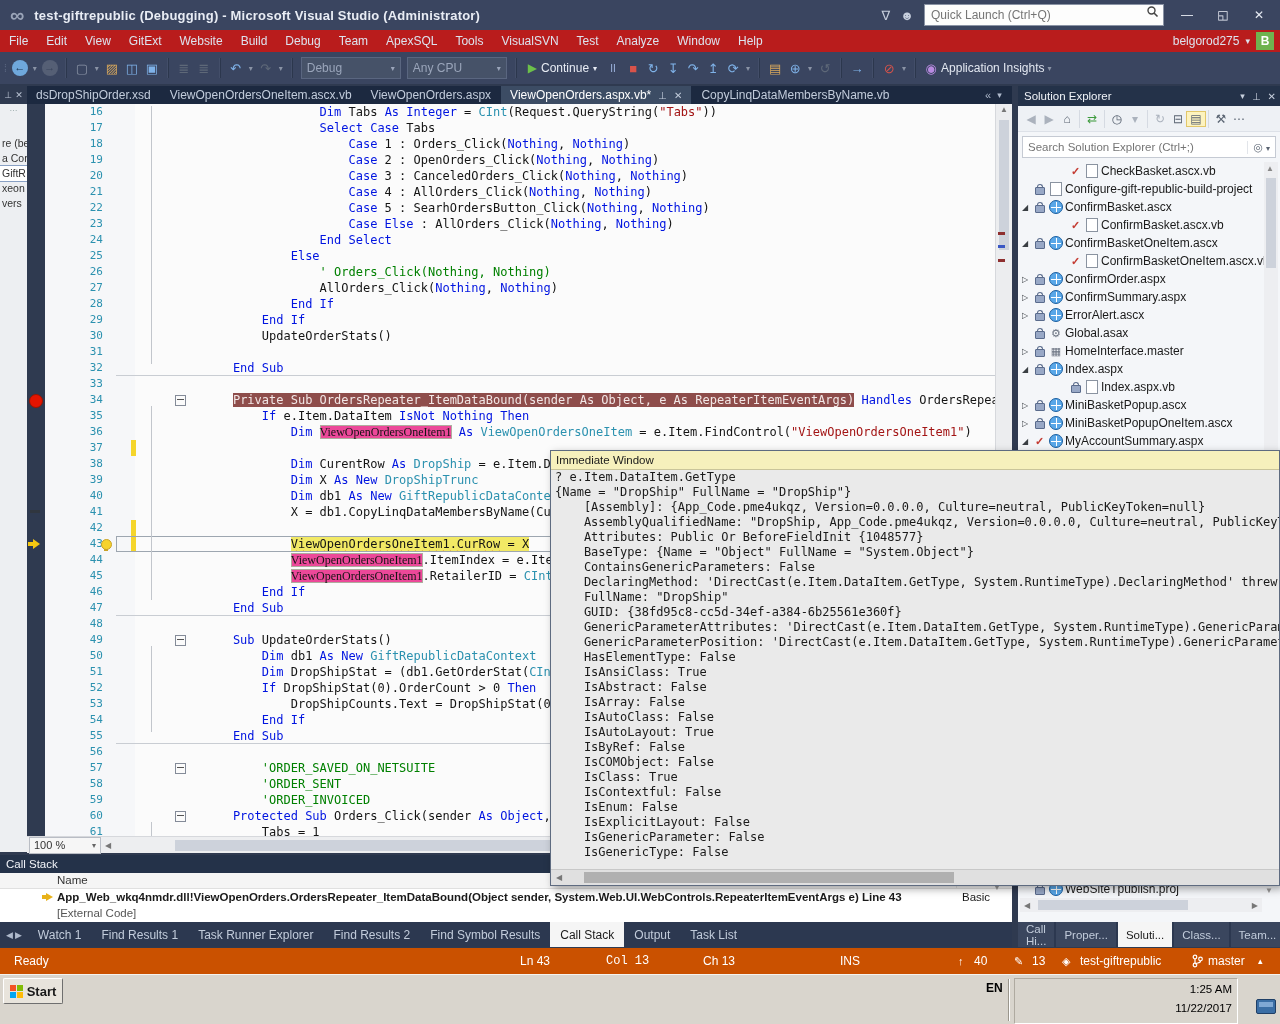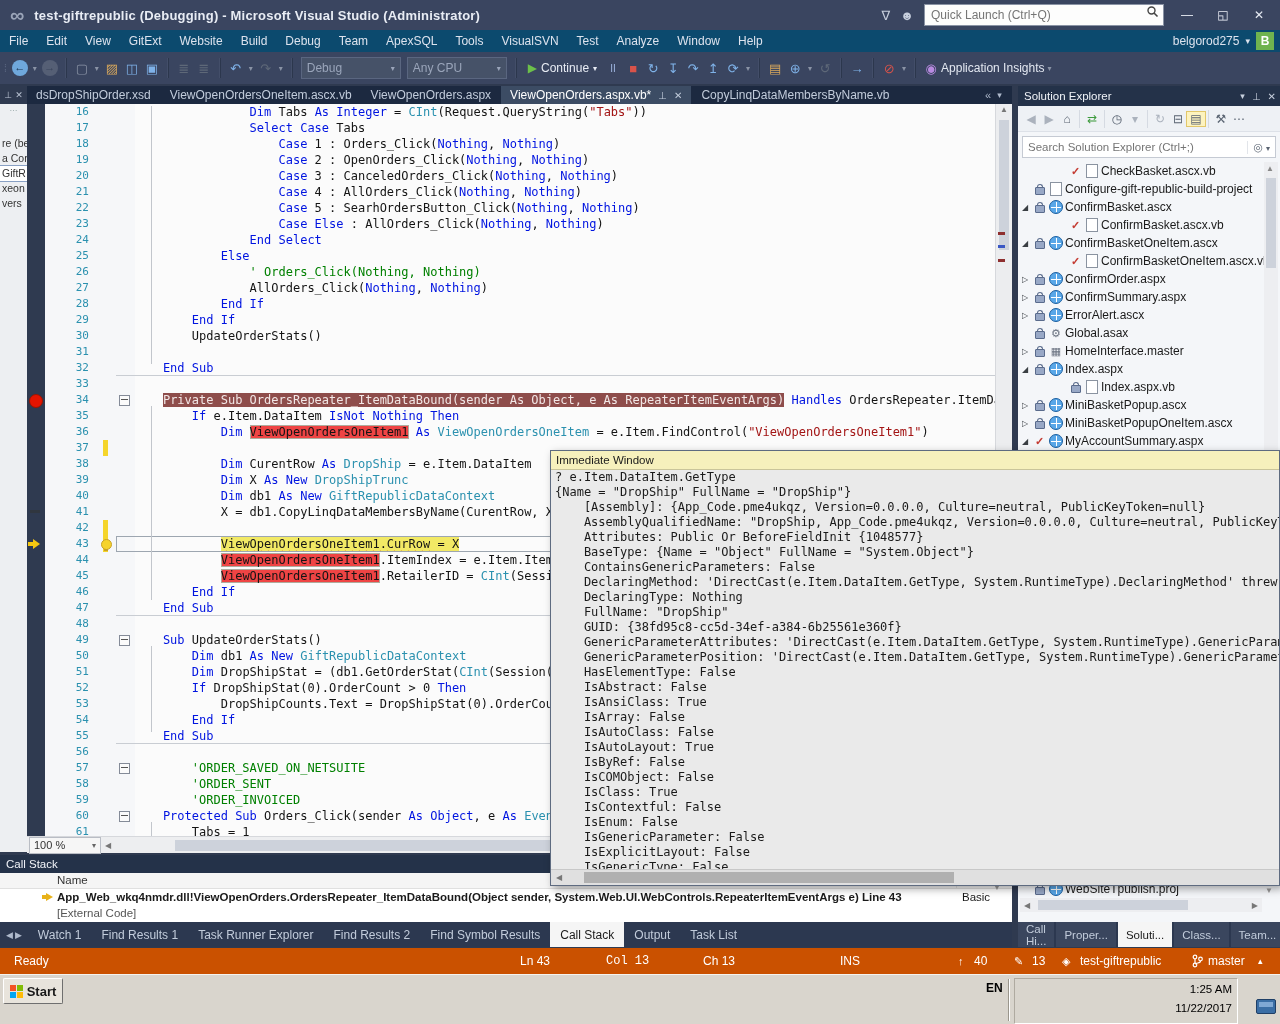--- a/index.html
+++ b/index.html
@@ -9,21 +9,21 @@
 
   
   #titlebar{left:0;top:0;width:1280px;height:30px;background:#3A4560;color:#E8ECF4;display:flex;align-items:center;}
   #vslogo{font-size:20px;font-weight:bold;color:#9AA4B8;margin:0 10px 0 10px;}
   #wtitle{font-size:13px;font-weight:bold;letter-spacing:.2px;}
   #tbright{margin-left:auto;display:flex;align-items:center;gap:10px;padding-right:8px;}
   .tbico{color:#C7CFDD;font-size:13px;}
   #qlaunch{width:238px;height:20px;background:#FDFDFD;border:1px solid #8A93A5;display:flex;}
   #qlaunch input{flex:1;border:none;outline:none;background:transparent;font-size:12px;color:#777;padding:0 6px;font-family:"Liberation Sans",sans-serif;}
   .winbtn{width:26px;text-align:center;color:#E8ECF4;font-size:12px;}
-  #menubar{left:0;top:30px;width:1280px;height:22px;background:#0c4a6e;color:#DDE3EE;display:flex;align-items:center;font-size:12px;}
+  #menubar{left:0;top:30px;width:1280px;height:22px;background:#b91c1c;color:#DDE3EE;display:flex;align-items:center;font-size:12px;}
   .mitem{padding:0 9px;line-height:22px;}
   #menuright{margin-left:auto;display:flex;align-items:center;gap:6px;padding-right:6px;}
   #avatar{width:18px;height:18px;background:#6FB34F;color:#fff;font-size:12px;font-weight:bold;text-align:center;line-height:18px;}
   #toolbar{left:0;top:52px;width:1280px;height:32px;background:#3A4560;display:flex;align-items:center;font-size:12px;color:#C8D0DE;}
   .tgrip{color:#5A6680;font-size:10px;letter-spacing:-1px;margin:0 4px;}
   .tico{width:20px;text-align:center;font-size:13px;}
   .tico.sm{width:10px;font-size:8px;}
   .blue{color:#7FB2E8}.dis{color:#5E6878}.dim{color:#8A93A5}.red{color:#D9534A}.grn{color:#6CC04A}
   .amber{color:#D8A85C}.dkb{color:#9FB6E0;font-size:10px;font-weight:normal}.purp{color:#B88AE0}
   .circb,.circd{width:16px;height:16px;border-radius:50%;text-align:center;line-height:15px;font-size:11px;margin:0 2px;}
@@ -45,31 +45,31 @@
   
   #strip{left:0;top:104px;width:27px;height:748px;background:#EDEFF2;border-right:1px solid #C6CAD2;overflow:hidden;}
   .sitem{height:15px;font-size:10.5px;color:#333;padding-left:2px;white-space:nowrap;overflow:hidden;line-height:15px;}
   .sitem.sel{background:#FFF;outline:1px solid #88A0C4;}
   #stripdots{color:#9AA;font-size:8px;text-align:center;height:14px;line-height:14px;}
 
   
   #editor{left:27px;top:104px;width:968px;height:732px;background:#FBFBFB;overflow:hidden;}
   #editor::before{content:"";position:absolute;left:0;top:0;bottom:0;width:18px;background:#2F3A50;}
   #numbg{position:absolute;left:18px;top:0;bottom:0;width:90px;background:#F6F7F9;}
-  .crow{display:flex;height:16px;position:relative;font-family:"DejaVu Sans Mono",monospace;font-size:12px;line-height:16px;color:#141414;}
+  .crow{display:flex;height:16px;position:relative;font-family:"DejaVu Sans Mono",monospace;font-size:12px;line-height:16px;color:#141414;gap:14px;}
   .cg{flex:0 0 18px;position:relative;}
   .cn{flex:0 0 58px;text-align:right;padding-right:14px;box-sizing:border-box;color:#2B91AF;font-size:11px;}
   .cc{flex:0 0 5px;}
   .cc.on{background:#F5D52B;}
   .csp{flex:0 0 8px;}
   .co{flex:0 0 18px;position:relative;}
   .ct{flex:1;white-space:pre;overflow:hidden;}
   .sk{color:#0014E0}.st{color:#141414}.sy{color:#2B91AF}.ss{color:#A31515}.sc{color:#008000}
   .shl{background:#8E4D4B;color:#F2E7E6;}
-  .sbx{background:#ef4444;box-shadow:inset 0 0 0 1px #AFAC9E;}
+  .sbx{background:#ec4899;box-shadow:inset 0 0 0 1px #AFAC9E;font-family:Liberation Serif, serif;}
   .scy{background:#F2E965;}
   .ssq{text-decoration:underline wavy #CC0000 1px;text-underline-offset:2px;}
   .crow.fs::before{content:"";position:absolute;left:89px;right:0;bottom:0;border-bottom:1px solid #C9CDD3;}
   .crow.fc::after{content:"";position:absolute;left:89px;right:1px;top:0;bottom:0;border:1px solid #9DA6B0;pointer-events:none;}
   .bpdot{position:absolute;left:2px;top:2px;width:12px;height:12px;border-radius:50%;background:#E41400;border:1px solid #9B1500;}
   .dashm{position:absolute;left:3px;top:6px;width:10px;height:3px;background:#30363F;}
   .curat{position:absolute;left:1px;top:6px;width:5px;height:4px;background:#F5C711;}
   .curah{position:absolute;left:6px;top:3px;width:0;height:0;border-left:7px solid #F5C711;border-top:5px solid transparent;border-bottom:5px solid transparent;}
   .obox{position:absolute;left:3px;top:3px;width:9px;height:9px;border:1px solid #848B98;background:#FBFBFB;}
   .obox::after{content:"";position:absolute;left:1px;right:1px;top:3px;border-top:1px solid #555;}
@@ -1009,38 +1009,37 @@
     <div id="imtitle">Immediate Window</div>
     <div id="imbody">
         <div class="iline">? e.Item.DataItem.GetType</div>
         <div class="iline">{Name = "DropShip" FullName = "DropShip"}</div>
         <div class="iline">    [Assembly]: {App_Code.pme4ukqz, Version=0.0.0.0, Culture=neutral, PublicKeyToken=null}</div>
         <div class="iline">    AssemblyQualifiedName: "DropShip, App_Code.pme4ukqz, Version=0.0.0.0, Culture=neutral, PublicKeyToke</div>
         <div class="iline">    Attributes: Public Or BeforeFieldInit {1048577}</div>
         <div class="iline">    BaseType: {Name = "Object" FullName = "System.Object"}</div>
         <div class="iline">    ContainsGenericParameters: False</div>
         <div class="iline">    DeclaringMethod: 'DirectCast(e.Item.DataItem.GetType, System.RuntimeType).DeclaringMethod' threw an</div>
-        <div class="iline">    DeclaringType: Nothing</div>
         <div class="iline">    FullName: "DropShip"</div>
         <div class="iline">    GUID: {38fd95c8-cc5d-34ef-a384-6b25561e360f}</div>
         <div class="iline">    GenericParameterAttributes: 'DirectCast(e.Item.DataItem.GetType, System.RuntimeType).GenericParamete</div>
         <div class="iline">    GenericParameterPosition: 'DirectCast(e.Item.DataItem.GetType, System.RuntimeType).GenericParameterP</div>
         <div class="iline">    HasElementType: False</div>
+        <div class="iline">    IsAnsiClass: True</div>
         <div class="iline">    IsAbstract: False</div>
-        <div class="iline">    IsAnsiClass: True</div>
         <div class="iline">    IsArray: False</div>
         <div class="iline">    IsAutoClass: False</div>
         <div class="iline">    IsAutoLayout: True</div>
         <div class="iline">    IsByRef: False</div>
         <div class="iline">    IsCOMObject: False</div>
         <div class="iline">    IsClass: True</div>
         <div class="iline">    IsContextful: False</div>
         <div class="iline">    IsEnum: False</div>
+        <div class="iline">    IsExplicitLayout: False</div>
         <div class="iline">    IsGenericParameter: False</div>
-        <div class="iline">    IsExplicitLayout: False</div>
         <div class="iline">    IsGenericType: False</div>
       </div>
     <div id="imhscroll">
       <span class="imarr">◀</span>
       <div id="imhthumb"></div>
     </div>
   </div>
 
   <div id="status" class="abs">
     <span style="left:14px;">Ready</span>

